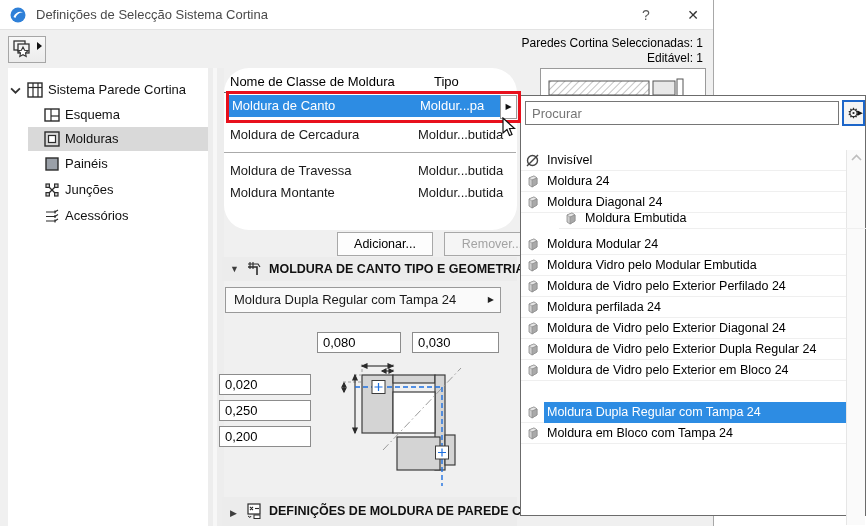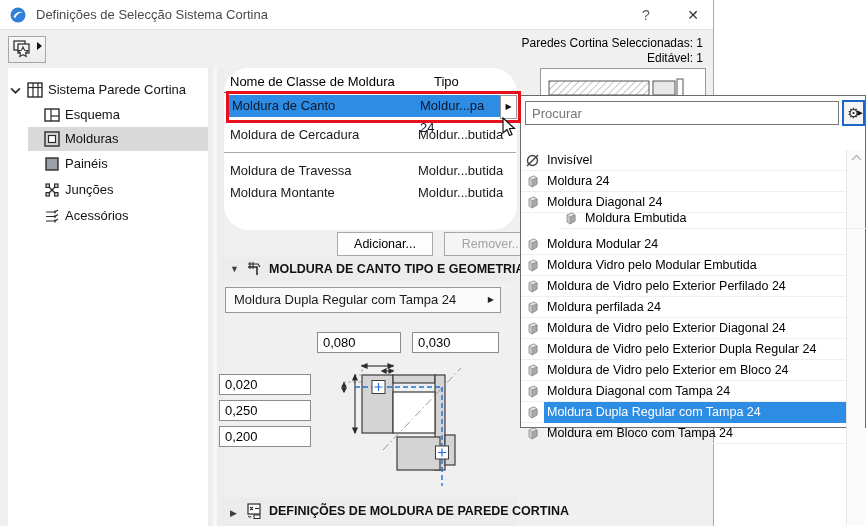--- a/index.html
+++ b/index.html
@@ -27,21 +27,21 @@
   .tree-ico { position:absolute; top:4px; width:16px; height:16px; }
   .sel-bar { position:absolute; left:20px; top:59px; width:180px; height:24px; background:#d9d9d9; }
 
   
   .tablepanel { position:absolute; left:224px; top:68px; width:293px; height:162px; background:#ffffff;border-radius:25px; }
   .thead { position:absolute; top:3px; left:0; width:100%; height:21px; line-height:21px; font-size:13px; color:#000; }
   .thead .c1 { position:absolute; left:6px; } .thead .c2 { position:absolute; left:210px; }
   .thead-line { position:absolute; top:24px; left:0; width:293px; border-top:1px solid #6f6f6f; }
   .trow { position:absolute; left:0; width:293px; height:22px; line-height:22px; font-size:13px; }
   .trow .c1 { position:absolute; left:6px; } .trow .c2 { position:absolute; left:194px; }
-  .trow.sel { background:#2d8ce3; color:#0f172a; width:275px; left:2px; }
+  .trow.sel { background:#2d8ce3; color:#ffffff; width:275px; left:2px; }
   .tsep { position:absolute; left:0; top:84px; width:292px; border-top:1px solid #aaaaaa; }
   .flyout-btn { position:absolute; left:276px; top:27px; width:17px; height:24px; background:#ffffff; border:1px solid #9a9a9a; font-size:8px; line-height:22px; text-align:center; color:#111; }
   .red-box { position:absolute; left:226px; top:91px; width:295px; height:32px; border:3px solid #e8101c; z-index:40; pointer-events:none; }
 
   .btn { position:absolute; height:24px; background:#fdfdfd; border:1px solid #a8a8a8; font-size:12.5px; font-family:inherit; text-align:center; line-height:22px; color:#000; }
   .btn.disabled { color:#a3a3a3; background:#f5f5f5; }
 
   .sec-hdr { position:absolute; left:222px; width:295px; height:24px; background:#ececec; line-height:24px; }
   .sec-tri { position:absolute; left:8px; top:0; color:#3d3d3d; font-size:9px; }
   .sec-ico { position:absolute; left:24px; top:4px; width:16px; height:16px; }
@@ -49,21 +49,21 @@
 
   .type-sel { position:absolute; left:225px; top:287px; width:276px; height:26px; background:#fafafa; border:1px solid #999; line-height:24px; font-size:13px; }
   .type-sel .lbl { position:absolute; left:8px; white-space:nowrap; }
   .type-sel .arr { position:absolute; right:6px; font-size:8px; color:#222; }
 
   .num-input { position:absolute; height:21px; background:#fff; border:1px solid #8c8c8c; font-size:13px; font-family:inherit; padding-left:5px; color:#000; }
 
   .preview { position:absolute; left:540px; top:68px; width:166px; height:70px; background:#ffffff; border:1px solid #9a9a9a; }
 
   
-  .popup { position:absolute; left:520px; top:95px; width:346px; height:333px; background:#ffffff; border:1px solid #6b6b6b; z-index:30; }
+  .popup { position:absolute; left:520px; top:95px; width:346px; height:421px; background:#ffffff; border:1px solid #6b6b6b; z-index:30; }
   .search-input { position:absolute; left:4px; top:5px; width:314px; height:24px; border:1px solid #767676; font-size:13px; font-family:inherit; padding-left:6px; color:#333; }
   .gear-btn { position:absolute; left:321px; top:4px; width:23px; height:26px; border:2px solid #1d66c9; background:#f4f4f4; text-align:center; }
   .gear-btn .g { font-size:14px; line-height:22px; color:#2b2b2b; } .gear-btn .a { position:absolute; right:0px; top:7px; font-size:7px; color:#111; }
   .list-hdr { position:absolute; left:0; top:33px; width:344px; height:21px; line-height:21px; font-size:13px; color:#000; border-bottom:1px solid #ededed; }
   .list-hdr .t { position:absolute; left:40px; }
   .sort-ico { position:absolute; right:8px; top:0; color:#aab0b6; font-size:9px; }
   .scrollcol { position:absolute; right:0; top:54px; width:19px; height:375px; background:#fafafa; border-left:1px solid #e6e6e6; }
   .scroll-up { position:absolute; left:4px; top:4px; color:#c0c0c0; font-size:10px; }
   .dd-row { position:absolute; left:0; width:325px; height:21px; line-height:21px; font-size:12.5px; color:#000; border-bottom:1px solid #efefef; }
   .dd-row .txt { position:absolute; left:26px; white-space:nowrap; }
@@ -392,28 +392,20 @@
       <span class="txt">Moldura de Vidro pelo Exterior Dupla Regular 24</span>
     </div>
     <div class="dd-row" style="top:264px;">
       <svg class="ico" viewBox="0 0 15 15">
           <polygon points="4,4 9,2 12,4 12,10 7,13 4,11" fill="#cfcfcf" stroke="#8a8a8a" stroke-width="0.8"></polygon>
           <polygon points="4,4 9,2 12,4 7,6" fill="#e6e6e6" stroke="#8a8a8a" stroke-width="0.6"></polygon>
           <polygon points="7,6 12,4 12,10 7,13" fill="#a9a9a9" stroke="#8a8a8a" stroke-width="0.6"></polygon>
         </svg>
       <span class="txt">Moldura de Vidro pelo Exterior em Bloco 24</span>
     </div>
-    <div class="dd-row" style="top:285px;">
-      <svg class="ico" viewBox="0 0 15 15">
-          <polygon points="4,4 9,2 12,4 12,10 7,13 4,11" fill="#cfcfcf" stroke="#8a8a8a" stroke-width="0.8"></polygon>
-          <polygon points="4,4 9,2 12,4 7,6" fill="#e6e6e6" stroke="#8a8a8a" stroke-width="0.6"></polygon>
-          <polygon points="7,6 12,4 12,10 7,13" fill="#a9a9a9" stroke="#8a8a8a" stroke-width="0.6"></polygon>
-        </svg>
-      <span class="txt">Moldura Diagonal com Tampa 24</span>
-    </div>
     <div class="dd-row sel" style="top:306px;">
       <div class="hl"></div>
       <svg class="ico" viewBox="0 0 15 15">
           <polygon points="4,4 9,2 12,4 12,10 7,13 4,11" fill="#cfcfcf" stroke="#8a8a8a" stroke-width="0.8"></polygon>
           <polygon points="4,4 9,2 12,4 7,6" fill="#e6e6e6" stroke="#8a8a8a" stroke-width="0.6"></polygon>
           <polygon points="7,6 12,4 12,10 7,13" fill="#a9a9a9" stroke="#8a8a8a" stroke-width="0.6"></polygon>
         </svg>
       <span class="txt">Moldura Dupla Regular com Tampa 24</span>
     </div>
     <div class="dd-row" style="top:327px;">

